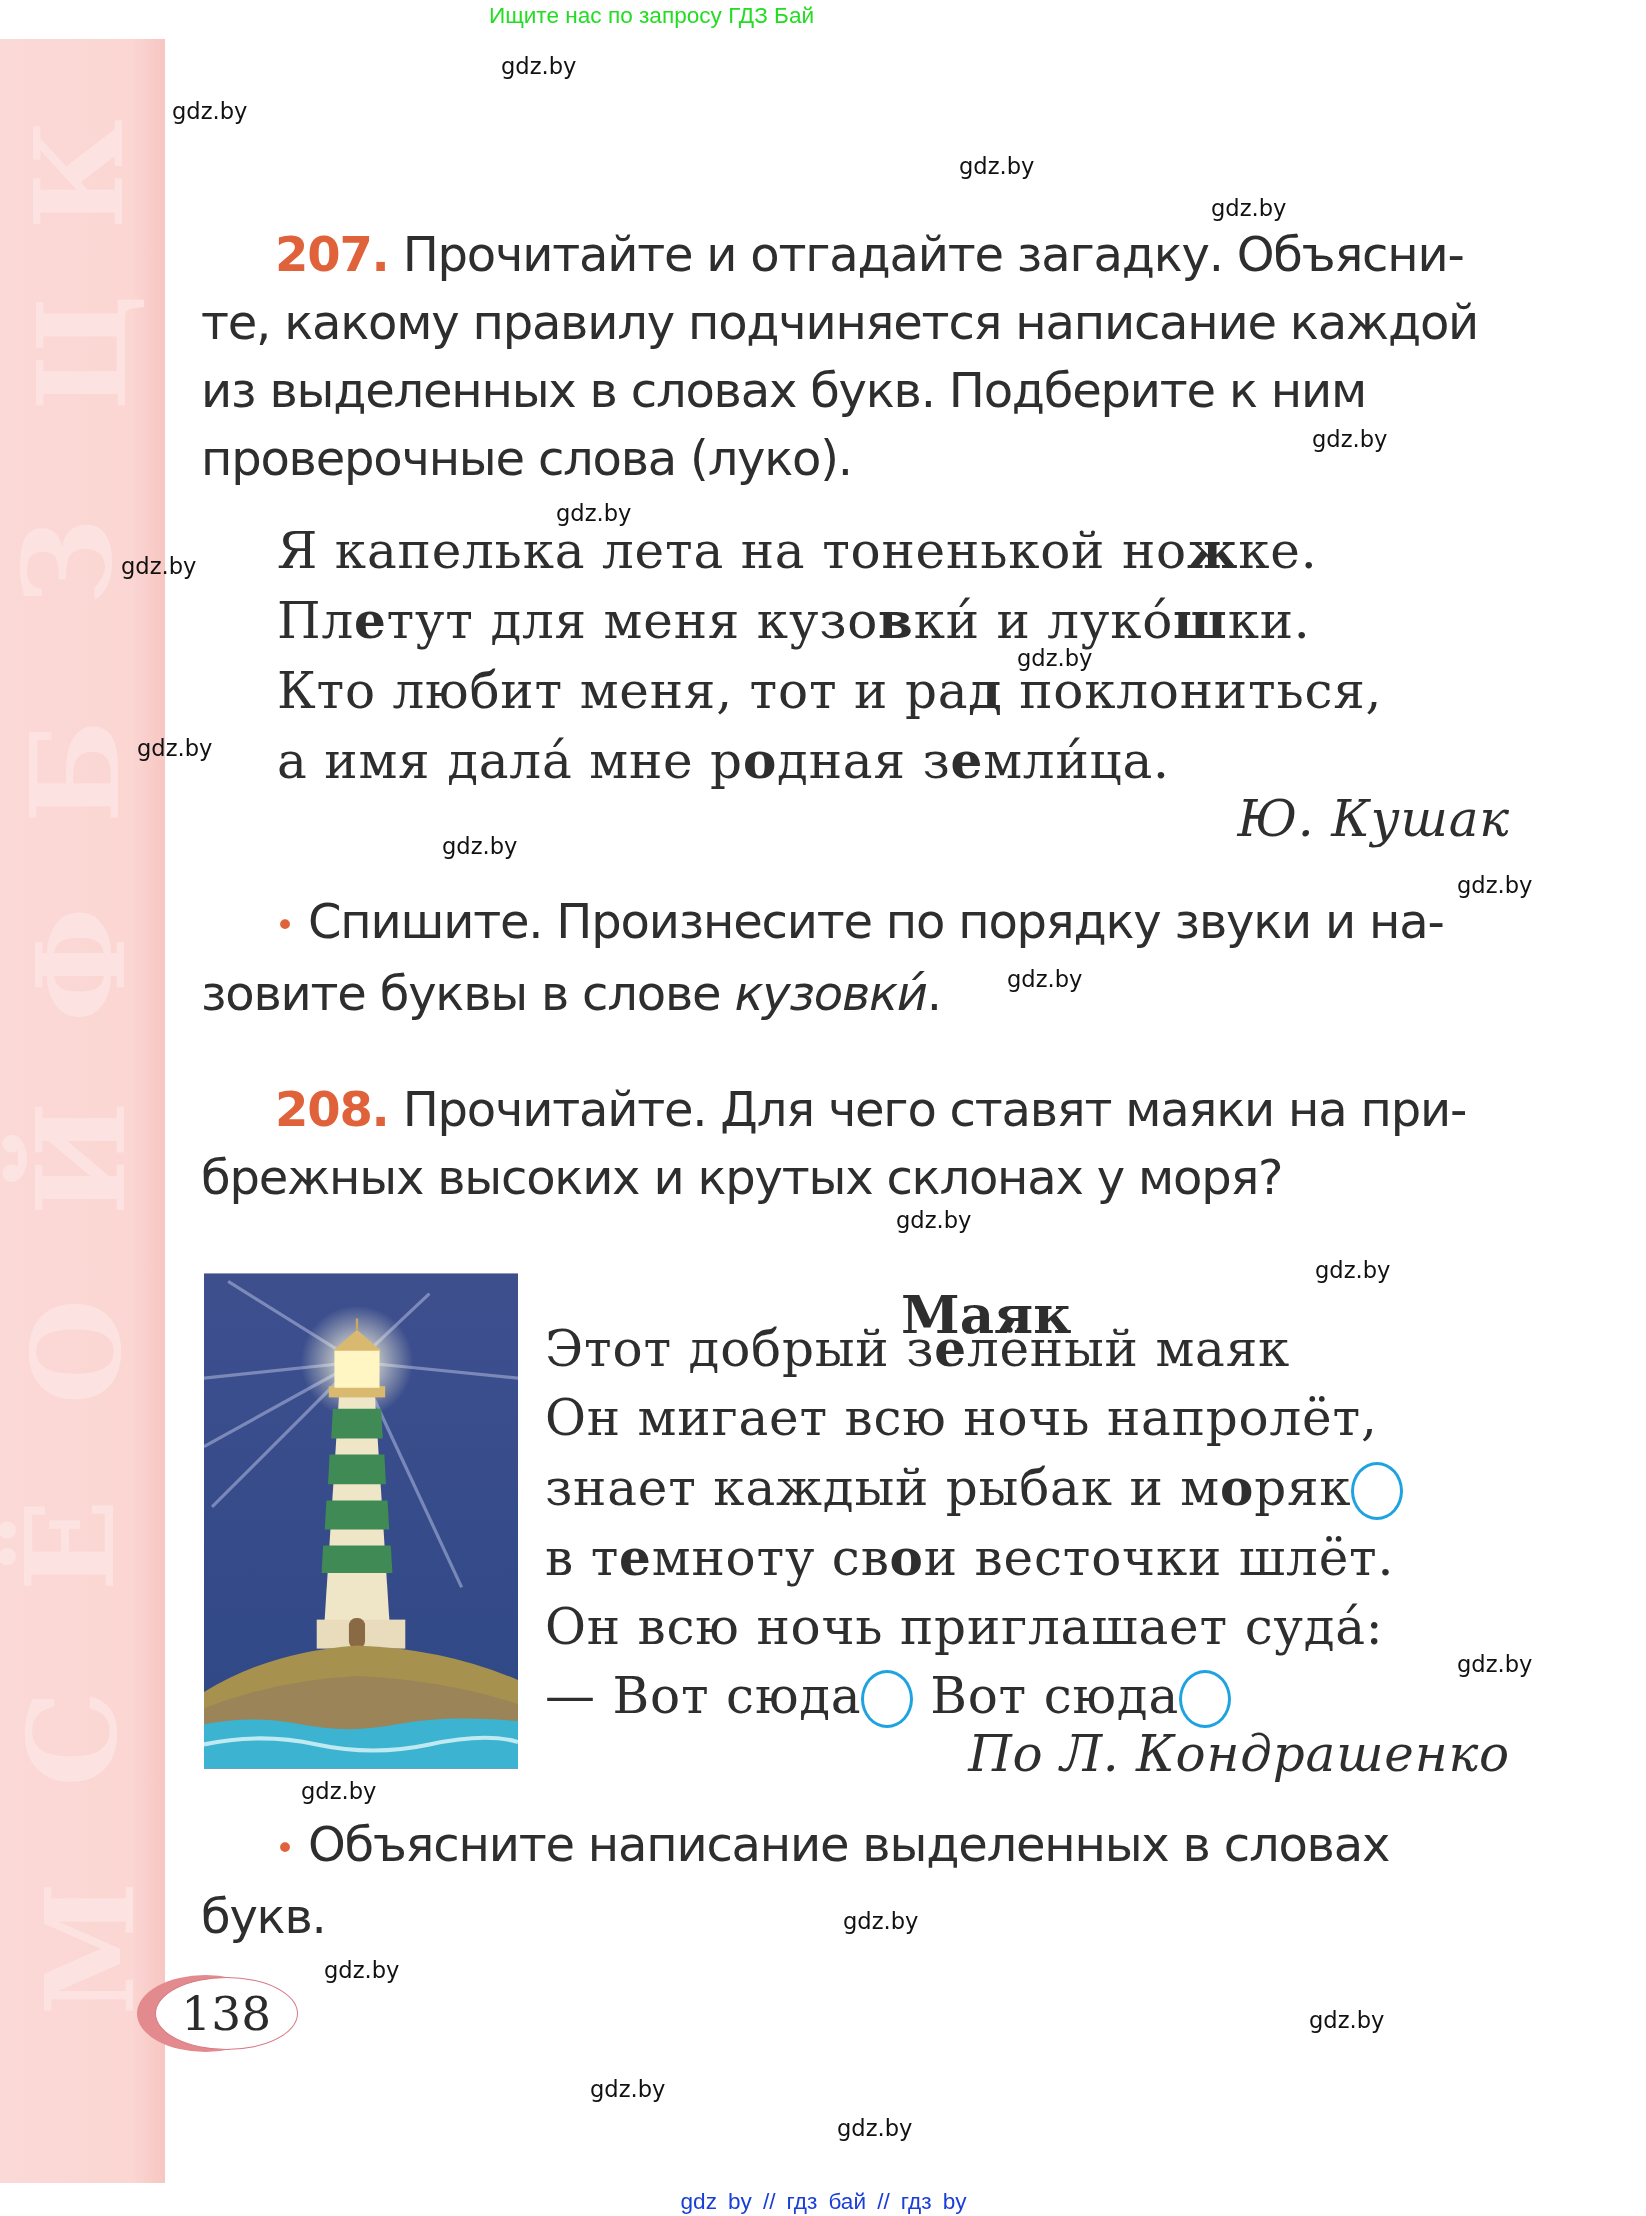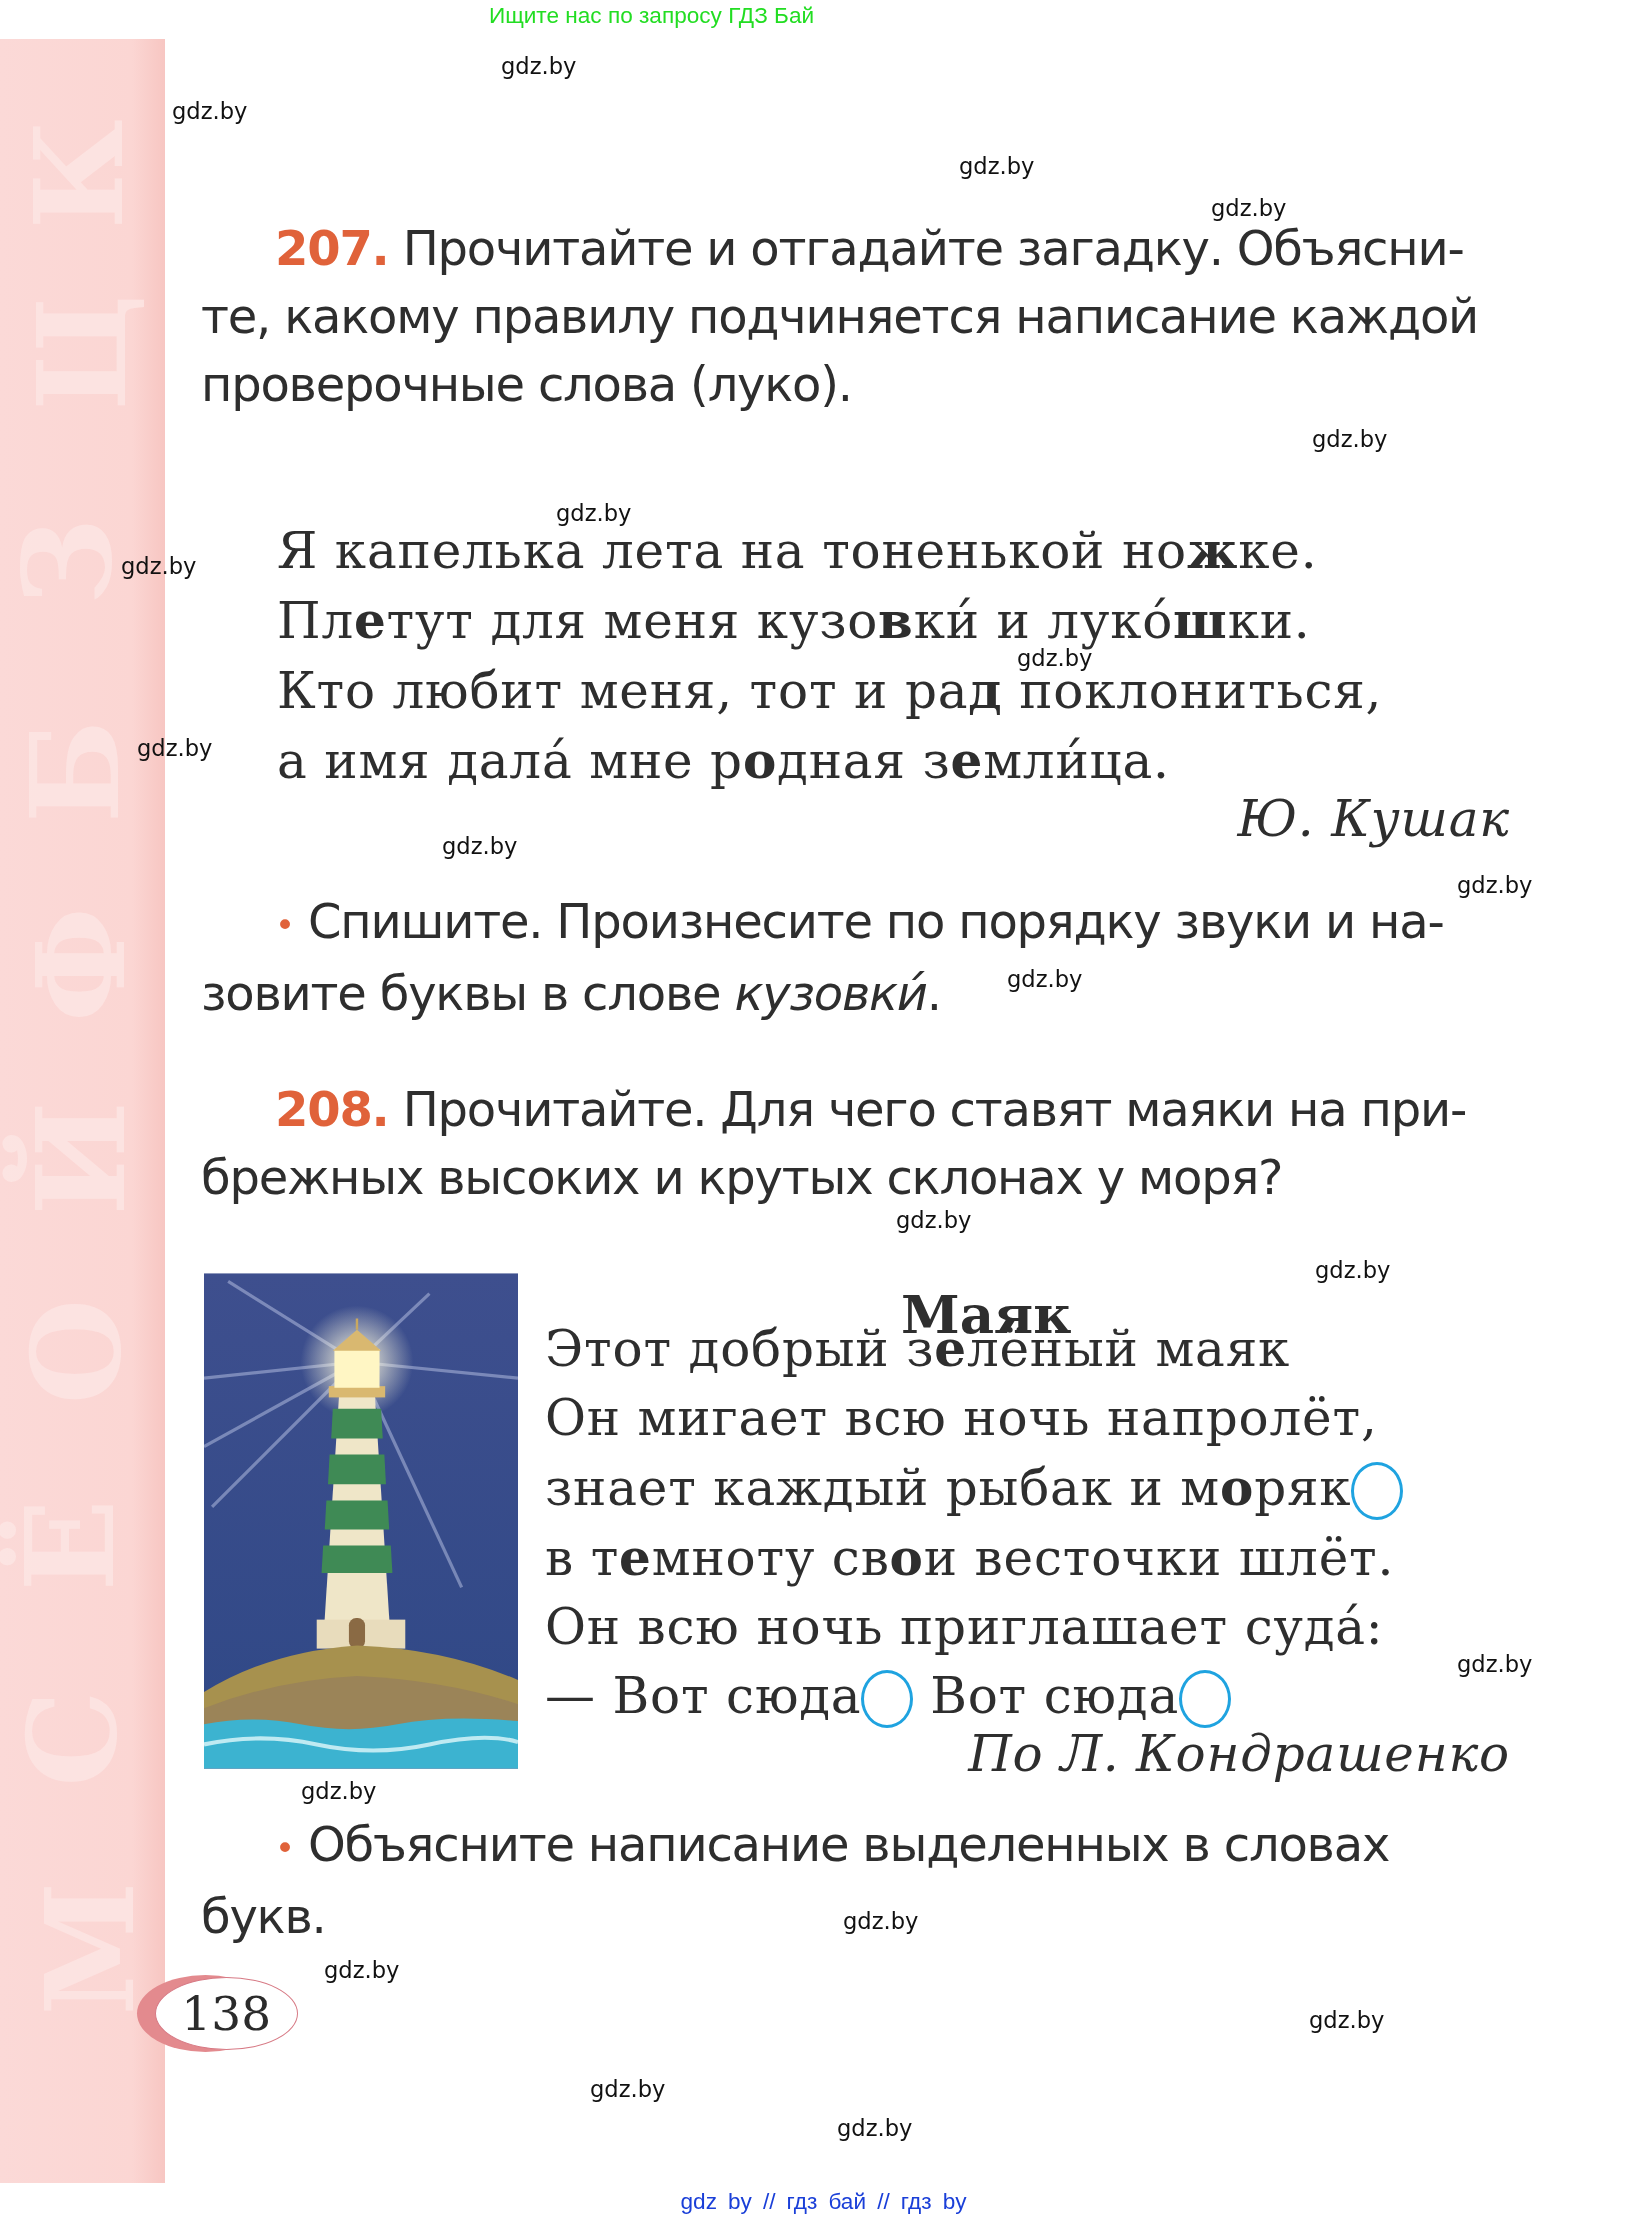--- a/index.html
+++ b/index.html
@@ -57,23 +57,24 @@
 <div class="abs wm" style="left:896px;top:1207px">gdz.by</div>
 <div class="abs wm" style="left:1315px;top:1257px">gdz.by</div>
 <div class="abs wm" style="left:1457px;top:1651px">gdz.by</div>
 <div class="abs wm" style="left:301px;top:1778px">gdz.by</div>
 <div class="abs wm" style="left:843px;top:1908px">gdz.by</div>
 <div class="abs wm" style="left:324px;top:1957px">gdz.by</div>
 <div class="abs wm" style="left:1309px;top:2007px">gdz.by</div>
 <div class="abs wm" style="left:590px;top:2076px">gdz.by</div>
 <div class="abs wm" style="left:837px;top:2115px">gdz.by</div>
 
-<div class="abs para" style="top:214px">
+<div class="abs para" style="top:220px">
   <div class="indent"><span class="num">207.</span> <span>Прочитайте и отгадайте загадку. Объясни-</span></div>
   <div>те, какому правилу подчиняется написание каждой</div>
+  <div>из выделенных в словах букв. Подберите к ним</div>
   <div>проверочные слова (луко).</div>
 </div>
 
 <div class="abs poem" id="riddle" style="left:277px;top:516px">
     <div><span>Я капелька лета на тоненькой но</span><b>ж</b><span>ке.</span></div>
     <div><span>Пл</span><b>е</b><span>тут для меня кузо</span><b>в</b><span>ки́ и луко́</span><b>ш</b><span>ки.</span></div>
     <div><span>Кто любит меня, тот и ра</span><b>д</b><span> поклониться,</span></div>
     <div><span>а имя дала́ мне р</span><b>о</b><span>дная з</span><b>е</b><span>мли́ца.</span></div>
   </div>
 <div class="abs author" style="right:137px;top:790px">Ю. Кушак</div>

